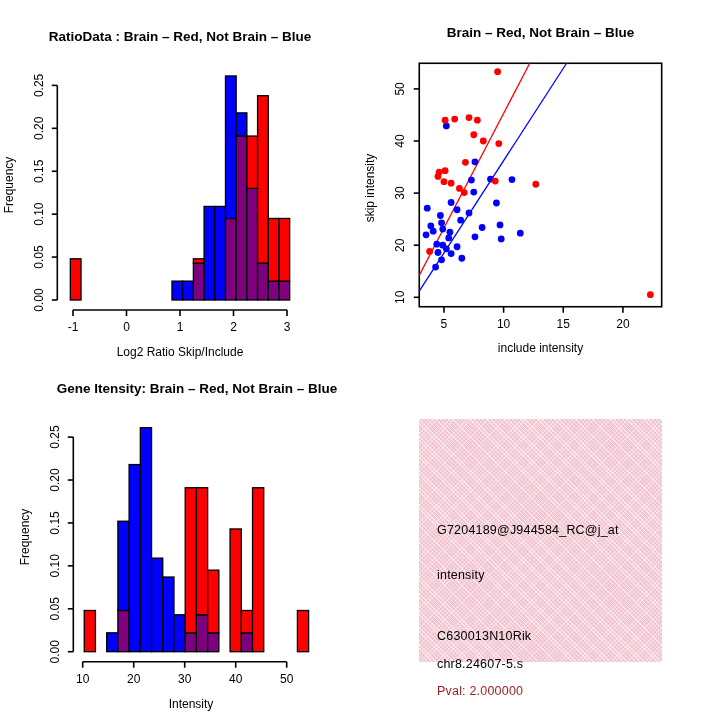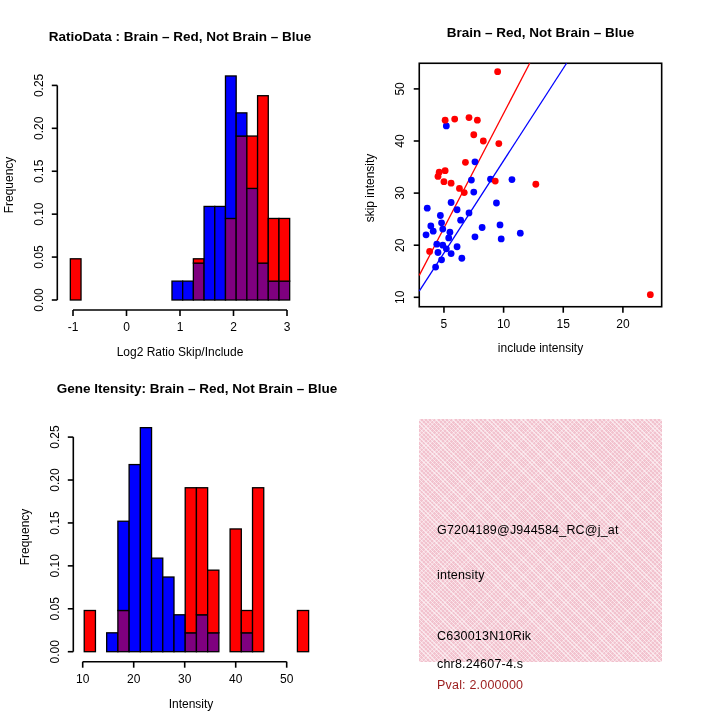--- a/index.html
+++ b/index.html
@@ -216,18 +216,18 @@
         <rect x="236.52999999999997" y="127.7456" width="11.220000000000013" height="163.9544" fill="#ff0000" stroke="#000" stroke-width="1.3"></rect>
         <rect x="281.40999999999997" y="250.49679999999998" width="11.219999999999978" height="41.2032" fill="#ff0000" stroke="#000" stroke-width="1.3"></rect>
       </svg>
   </div>
 
   <div class="panel" id="p-br">
     <div class="info-box">
       <div class="info-line" style="top:104px">G7204189@J944584_RC@j_at</div>
       <div class="info-line" style="top:149px">intensity</div>
       <div class="info-line" style="top:210px">C630013N10Rik</div>
-      <div class="info-line" style="top:238px">chr8.24607-4.s</div>
-      <div class="info-line info-pval" style="top:259px">Pval: 2.000000</div>
+      <div class="info-line" style="top:238px">chr8.24607-5.s</div>
+      <div class="info-line info-pval" style="top:265px">Pval: 2.000000</div>
     </div>
   </div>
 
 </div>
 
 </body></html>

